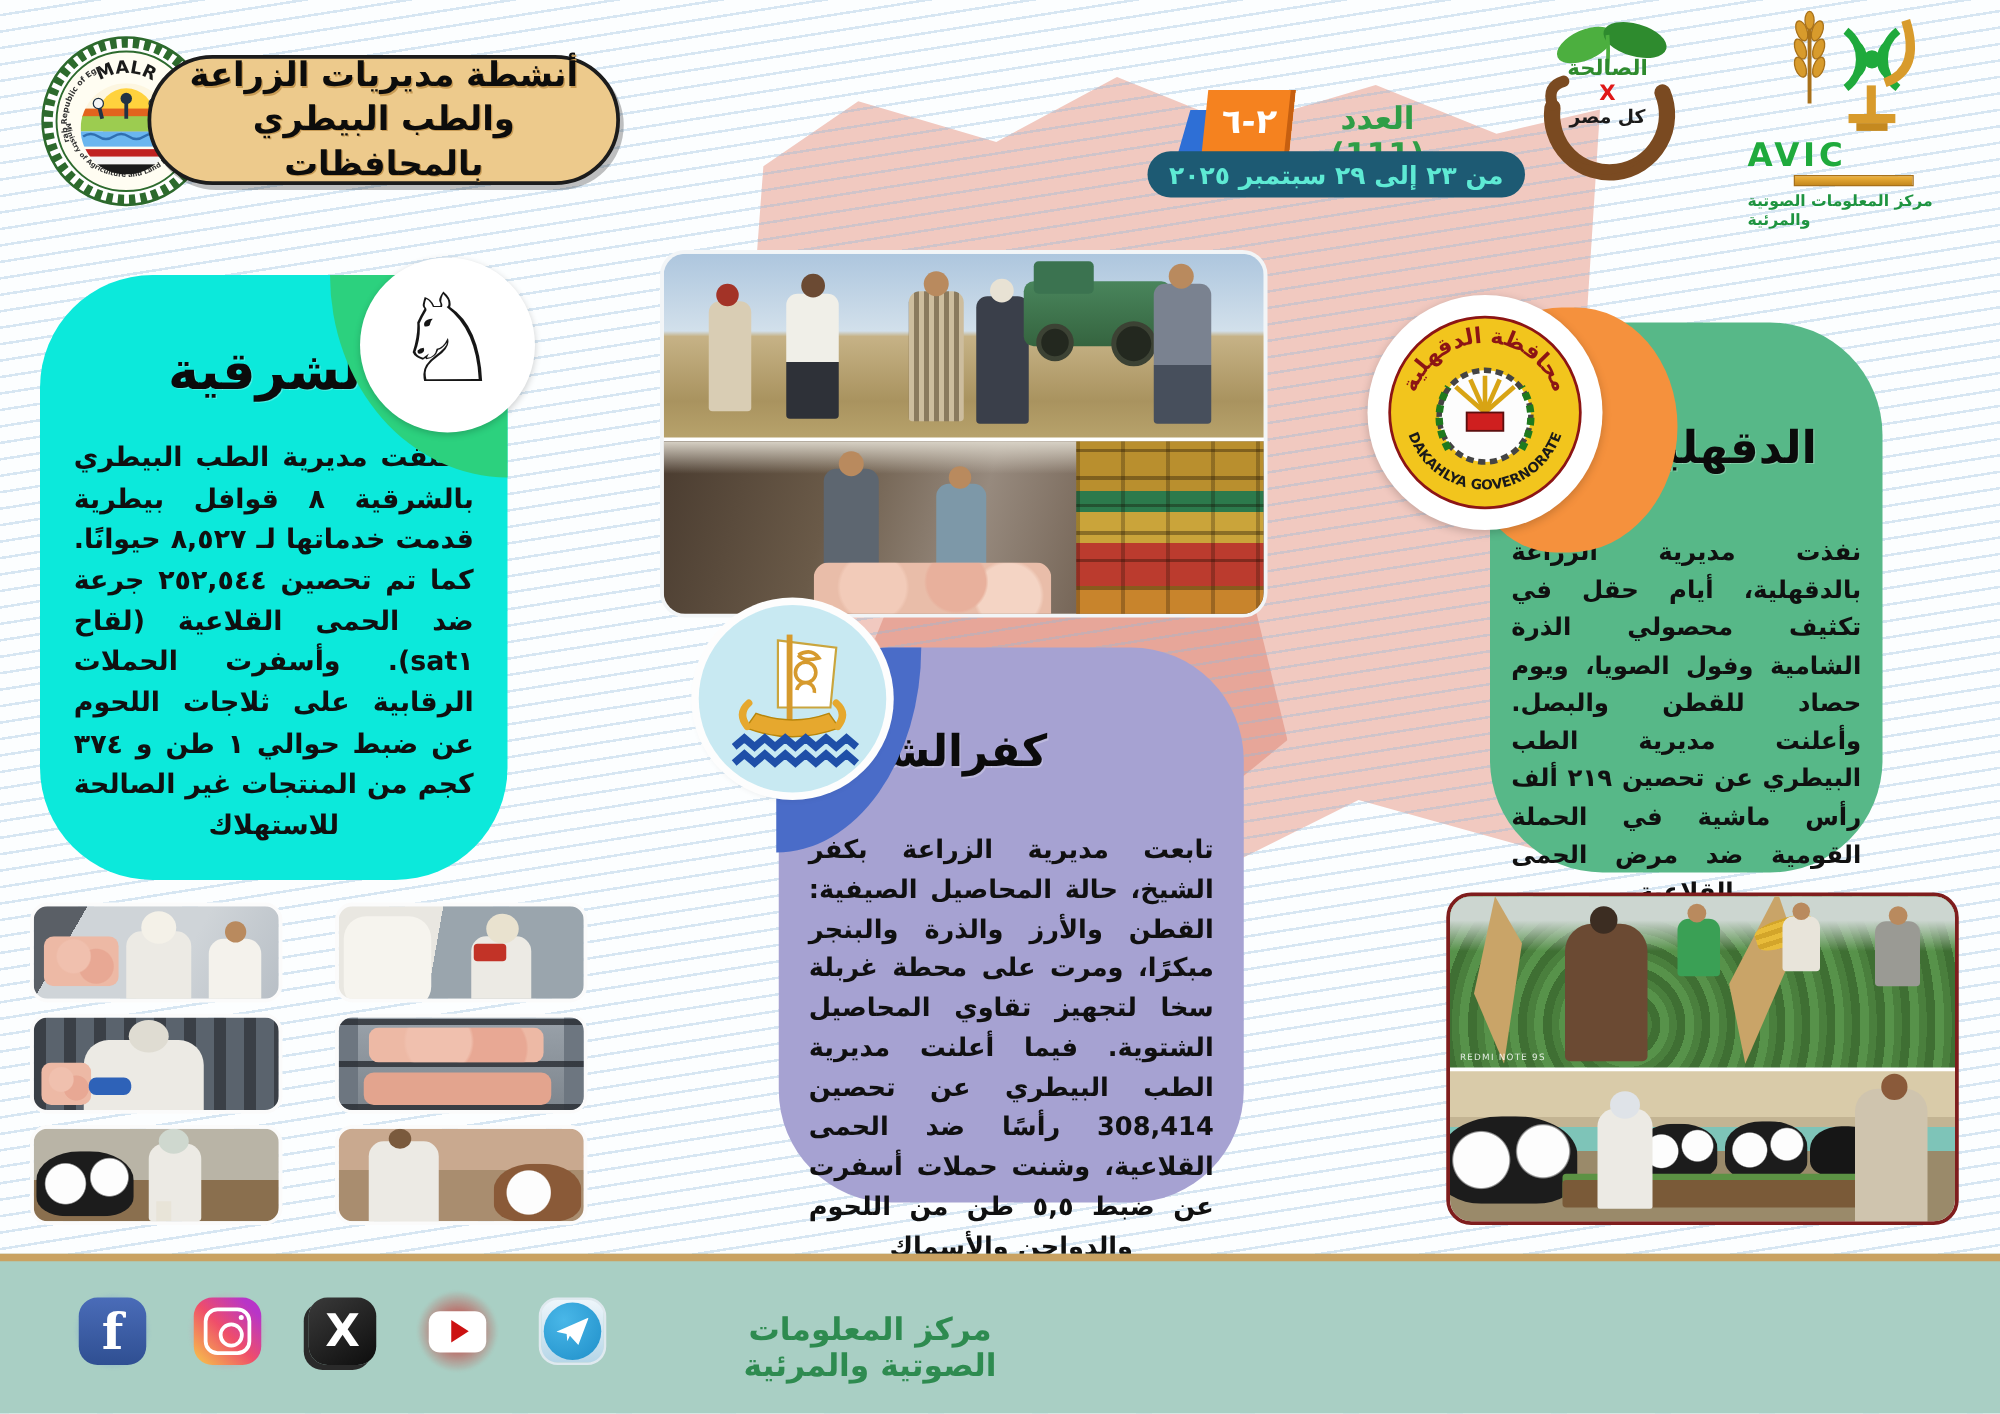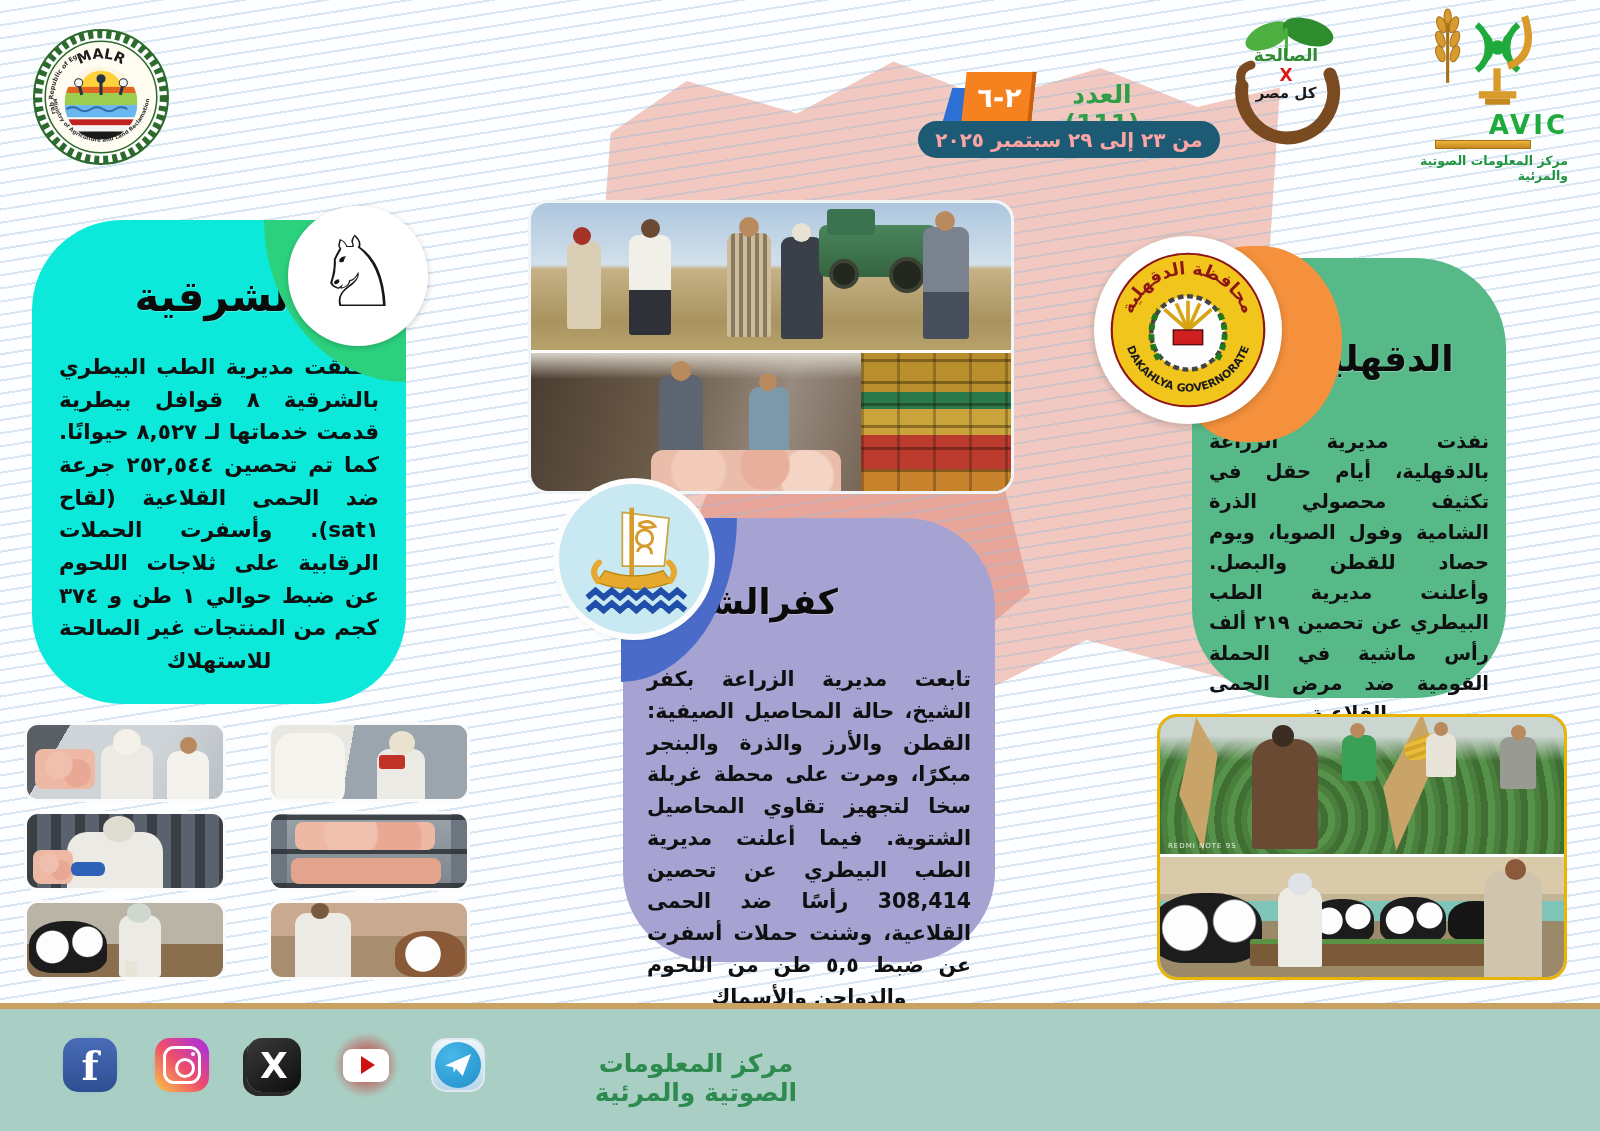--- a/index.html
+++ b/index.html
@@ -23,29 +23,29 @@
   .title-banner span { direction:rtl; text-align:center; font-weight:bold; font-size:27px; color:#0c0c0c; padding:0 30px; line-height:1.3;
     text-shadow:1px 1px 0 #c89b55; }
   .issue-label { position:absolute; left:1032px; top:80px; width:140px; z-index:3; direction:rtl;
     font-weight:bold; font-size:25px; color:#2f9e47; text-align:center; }
   .page-tab-blue { position:absolute; left:946px; top:88px; width:58px; height:44px; background:#2e6fd6; transform:skewX(-16deg); z-index:2; }
   .page-tab { position:absolute; left:964px; top:72px; width:70px; height:50px; background:#f5821f; transform:skewX(-6deg); z-index:3;
     display:flex; align-items:center; justify-content:center; box-shadow:inset -4px 0 0 #c65f10; }
   .page-tab span { color:#fff; font-weight:bold; font-size:27px; direction:rtl; }
   .date-pill { position:absolute; left:918px; top:121px; width:302px; height:37px; background:#1d5a73; border-radius:19px; z-index:3;
     display:flex; align-items:center; justify-content:center; }
-  .date-pill span { color:#fca5a5; font-weight:bold; font-size:20px; direction:rtl; letter-spacing:1px; }
+  .date-pill span { color:#5eead4; font-weight:bold; font-size:20px; direction:rtl; letter-spacing:1px; }
 
   .campaign-logo { position:absolute; left:1222px; top:12px; width:128px; height:160px; z-index:3; }
   .campaign-text { position:absolute; left:0; top:34px; width:100%; text-align:center; line-height:1.15; }
   .campaign-text .w1 { display:block; color:#2e8b2e; font-weight:bold; font-size:17px; }
   .campaign-text .w2 { display:block; color:#e01818; font-weight:bold; font-size:17px; }
   .campaign-text .w3 { display:block; color:#1a1a1a; font-weight:bold; font-size:15px; }
 
-  .avic-logo { position:absolute; left:1398px; top:8px; width:170px; height:172px; z-index:3; text-align:right; }
+  .avic-logo { position:absolute; left:1398px; top:8px; width:170px; height:172px; z-index:3; text-align:left; }
   .avic-acronym { color:#1faa3c; font-weight:bold; font-size:26px; letter-spacing:3px; line-height:1; }
   .avic-bar { width:96px; height:9px; margin:2px auto 4px; background:linear-gradient(#f0b33c,#c5891f); border:1px solid #a8711a; }
   .avic-name { color:#1e9440; font-weight:bold; font-size:12.5px; direction:rtl; }
 
   
   .card { position:absolute; z-index:3; direction:rtl; }
   .card-title { font-weight:bold; color:#0b0b0b; text-align:center; text-shadow:1px 1px 0 rgba(255,255,255,.25); }
   .card-body { font-weight:bold; color:#101010; text-align:justify; text-align-last:center; }
 
   .card-sharqia { left:32px; top:220px; width:374px; height:484px; background:#0ce9db; border-radius:90px; }
@@ -104,21 +104,21 @@
   .scarf { position:absolute; background:#f4f1e8; border-radius:50%; }
   .pinkmeat { position:absolute; background:radial-gradient(circle at 40% 40%, #f0c0ae 0 30%, rgba(0,0,0,0) 33%),
     radial-gradient(circle at 70% 60%, #e8a894 0 28%, rgba(0,0,0,0) 30%), #edb9a5; border-radius:8px; }
   .cowpatch { position:absolute; background:radial-gradient(circle at 30% 50%, #fdfdfd 0 26%, rgba(0,0,0,0) 28%),
     radial-gradient(circle at 75% 40%, #fdfdfd 0 22%, rgba(0,0,0,0) 24%), #1c1c1c; border-radius:45% 45% 30% 30%; }
   .rack { position:absolute; inset:0; background:
     repeating-linear-gradient(0deg, rgba(40,44,50,.8) 0 5px, rgba(0,0,0,0) 5px 34px),
     linear-gradient(90deg,#6d7680 0 8%, rgba(0,0,0,0) 8% 92%, #6d7680 92% 100%); }
 
   .photos-br { position:absolute; left:1157px; top:714px; width:410px; height:266px; z-index:3; border-radius:20px; overflow:hidden;
-    border:3px solid #eab308; background:#fff; }
+    border:3px solid #7f1d1d; background:#fff; }
   .ph-brfield { height:137px;
     background:repeating-radial-gradient(circle at 35% 75%, #3f6f33 0 7px, #57924a 7px 14px, #4a7f3d 14px 20px); }
   .ph-brfield:before { content:""; position:absolute; inset:0; background:linear-gradient(#ccd6d0 0 14%, rgba(204,214,208,0) 32%); }
   .stalk { position:absolute; background:#c9a468; clip-path:polygon(50% 0,86% 28%,62% 100%,22% 58%); }
   .corncob { position:absolute; background:repeating-linear-gradient(0deg,#e8bc3a 0 4px,#d3a52a 4px 8px); border-radius:40%/30%; }
   .watermark { position:absolute; left:8px; bottom:4px; color:#fff; font-size:7px; opacity:.85; letter-spacing:1px; }
   .ph-brcattle { height:123px; margin-top:3px;
     background:linear-gradient(#d9cba9 0 30%,#c3b493 30% 36%,#7ec4b8 36% 52%,#9a8a6a 52% 100%); }
   .trough { position:absolute; left:90px; bottom:14px; width:240px; height:22px; background:#7a5a38; border-radius:3px;
     box-shadow:0 -5px 0 #5c9244; }
@@ -187,20 +187,23 @@
         <circle cx="48" cy="56" r="4" fill="#f4f4f4" stroke="#234"></circle>
         <circle cx="70" cy="52" r="4.5" fill="#234"></circle>
         <circle cx="92" cy="56" r="4" fill="#f4f4f4" stroke="#234"></circle>
         <rect x="34" y="92" width="72" height="6" fill="#c02121"></rect>
         <rect x="34" y="98" width="72" height="6" fill="#f4f4f4"></rect>
         <rect x="34" y="104" width="72" height="8" fill="#1a1a1a"></rect>
       </g>
     </svg>
   </div>
 
+  <div class="title-banner">
+    <span>أنشطة مديريات الزراعة والطب البيطري بالمحافظات</span>
+  </div>
 
   <div class="page-tab-blue"></div>
   <div class="page-tab">
     <span>٢-٦</span>
   </div>
   <div class="issue-label">العدد (111)</div>
   <div class="date-pill">
     <span>من ٢٣ إلى ٢٩ سبتمبر ٢٠٢٥</span>
   </div>
 

